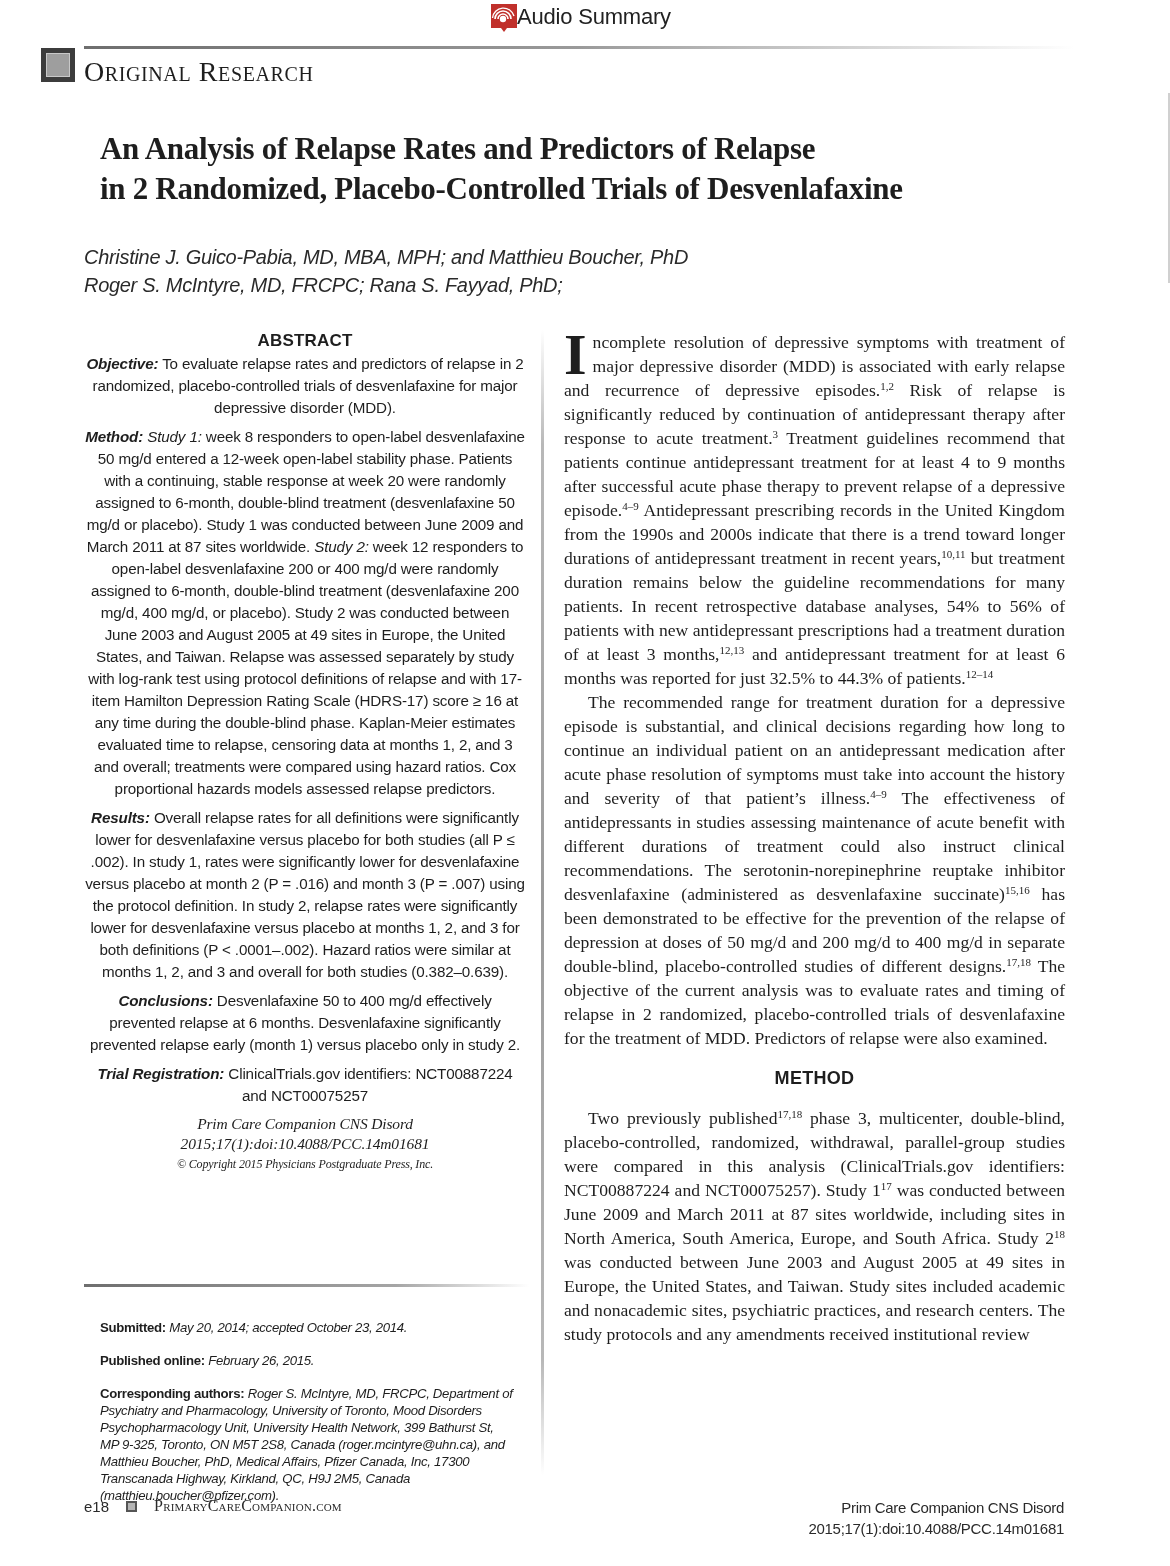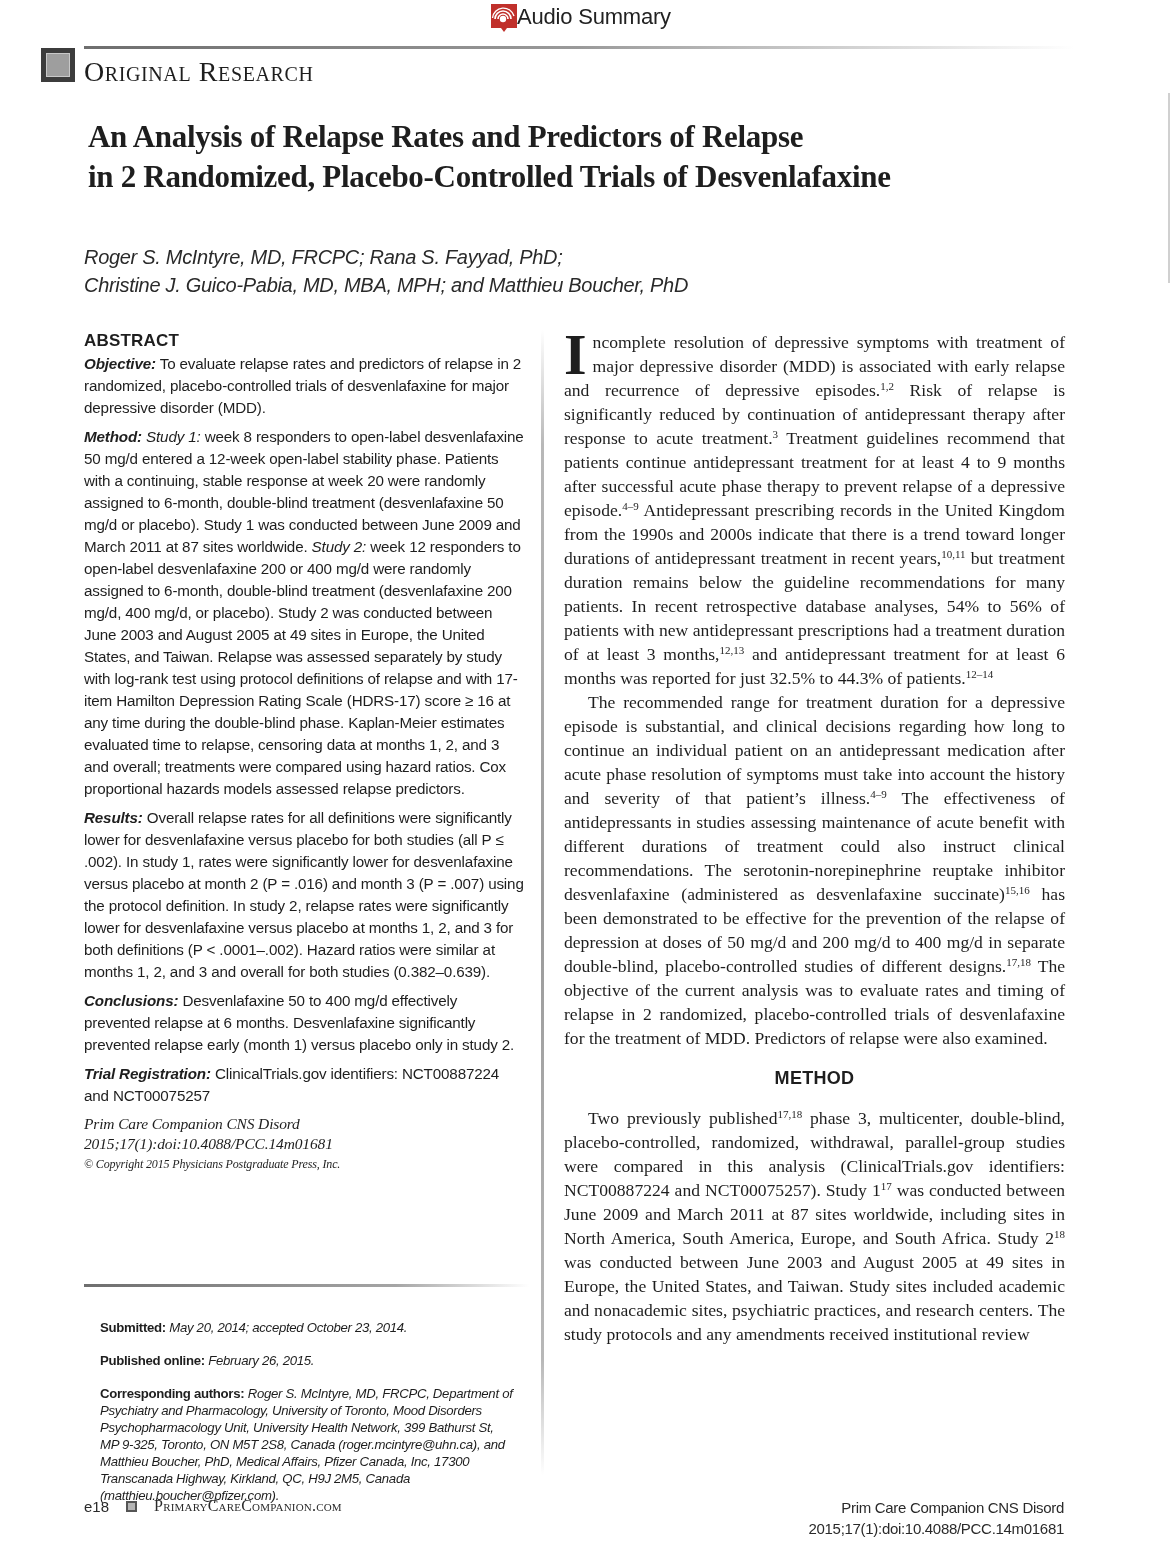--- a/index.html
+++ b/index.html
@@ -18,21 +18,21 @@
   .sec-title { left: 84px; top: 55px; font-family: "Liberation Serif", serif; font-size: 28px; color: #1e1e1e; font-variant: small-caps; letter-spacing: 0.6px; line-height: 34px; }
 
   
   .edge-line { left: 1168px; top: 93px; width: 2px; height: 190px; background: #d0d0d0; }
 
   
   .title { left: 84px; top: 113px; width: 1000px; font-family: "Liberation Serif", serif; font-weight: bold; font-size: 31px; line-height: 39.5px; color: #1e1e1e; letter-spacing: -0.3px; }
   .authors { left: 84px; top: 243px; width: 900px; font-family: "Liberation Sans", sans-serif; font-style: italic; font-size: 20px; line-height: 28px; color: #2a2a2a; letter-spacing: -0.3px; }
 
   
-  .abstract { left: 84px; top: 330px; width: 442px; font-family: "Liberation Sans", sans-serif; font-size: 15.2px; line-height: 22px; color: #1e1e1e; letter-spacing: -0.15px; }
+  .abstract { left: 84px; top: 330px; width: 442px; font-family: "Liberation Sans", sans-serif; font-size: 15.2px; line-height: 22px; color: #1e1e1e; letter-spacing: -0.15px; text-align: center; }
   .abstract h2 { margin: 0 0 1px 0; font-size: 17px; font-weight: bold; letter-spacing: 0.2px; line-height: 22px; }
   .abstract p { margin: 0 0 7px 0; }
   .abstract b { font-weight: bold; font-style: italic; }
   .cite { font-family: "Liberation Serif", serif; font-style: italic; font-size: 15.5px; line-height: 20px; margin-top: 5px; }
   .copy { font-family: "Liberation Serif", serif; font-style: italic; font-size: 12px; line-height: 20px; }
   .abs-rule { left: 84px; top: 1284px; width: 445px; height: 3px; background: linear-gradient(to right, #6e6e6e 0%, #a5a5a5 70%, #ffffff 100%); }
 
   .meta { left: 84px; top: 1303px; width: 445px; font-family: "Liberation Sans", sans-serif; font-size: 13.2px; line-height: 17px; color: #1e1e1e; font-style: italic; letter-spacing: -0.3px; }
   .meta .k { font-weight: bold; font-style: normal; }
   .meta div { margin: 16px; }
@@ -70,27 +70,27 @@
   <span class="audio-label">Audio Summary</span>
 </div>
 
 <div class="abs sec-box">
     <div class="sec-box-inner"></div>
   </div>
 <div class="abs sec-rule"></div>
 <div class="abs sec-title">Original Research</div>
 <div class="abs edge-line"></div>
 
-<h1 class="abs title" style="margin:4px;">
+<h1 class="abs title" style="margin:16px;">
   <div>An Analysis of Relapse Rates and Predictors of Relapse</div>
   <div>in 2 Randomized, Placebo-Controlled Trials of Desvenlafaxine</div>
 </h1>
 <div class="abs authors">
+  <div>Christine J. Guico-Pabia, MD, MBA, MPH; and Matthieu Boucher, PhD</div>
   <div>Roger S. McIntyre, MD, FRCPC; Rana S. Fayyad, PhD;</div>
-  <div>Christine J. Guico-Pabia, MD, MBA, MPH; and Matthieu Boucher, PhD</div>
 </div>
 
 <div class="abs abstract">
   <h2>ABSTRACT</h2>
   <p><b>Objective:</b><span> To evaluate relapse rates and predictors of relapse in 2 randomized, placebo-controlled trials of desvenlafaxine for major depressive disorder (MDD).</span></p>
   <p><b>Method:</b><i> Study 1:</i><span> week 8 responders to open-label desvenlafaxine 50 mg/d entered a 12-week open-label stability phase. Patients with a continuing, stable response at week 20 were randomly assigned to 6-month, double-blind treatment (desvenlafaxine 50 mg/d or placebo). Study 1 was conducted between June 2009 and March 2011 at 87 sites worldwide.</span><i> Study 2:</i><span> week 12 responders to open-label desvenlafaxine 200 or 400 mg/d were randomly assigned to 6-month, double-blind treatment (desvenlafaxine 200 mg/d, 400 mg/d, or placebo). Study 2 was conducted between June 2003 and August 2005 at 49 sites in Europe, the United States, and Taiwan. Relapse was assessed separately by study with log-rank test using protocol definitions of relapse and with 17-item Hamilton Depression Rating Scale (HDRS-17) score ≥ 16 at any time during the double-blind phase. Kaplan-Meier estimates evaluated time to relapse, censoring data at months 1, 2, and 3 and overall; treatments were compared using hazard ratios. Cox proportional hazards models assessed relapse predictors.</span></p>
   <p><b>Results:</b><span> Overall relapse rates for all definitions were significantly lower for desvenlafaxine versus placebo for both studies (all P ≤ .002). In study 1, rates were significantly lower for desvenlafaxine versus placebo at month 2 (P = .016) and month 3 (P = .007) using the protocol definition. In study 2, relapse rates were significantly lower for desvenlafaxine versus placebo at months 1, 2, and 3 for both definitions (P &lt; .0001–.002). Hazard ratios were similar at months 1, 2, and 3 and overall for both studies (0.382–0.639).</span></p>
   <p><b>Conclusions:</b><span> Desvenlafaxine 50 to 400 mg/d effectively prevented relapse at 6 months. Desvenlafaxine significantly prevented relapse early (month 1) versus placebo only in study 2.</span></p>
   <p><b>Trial Registration:</b><span> ClinicalTrials.gov identifiers: NCT00887224 and NCT00075257</span></p>
   <div class="cite">

